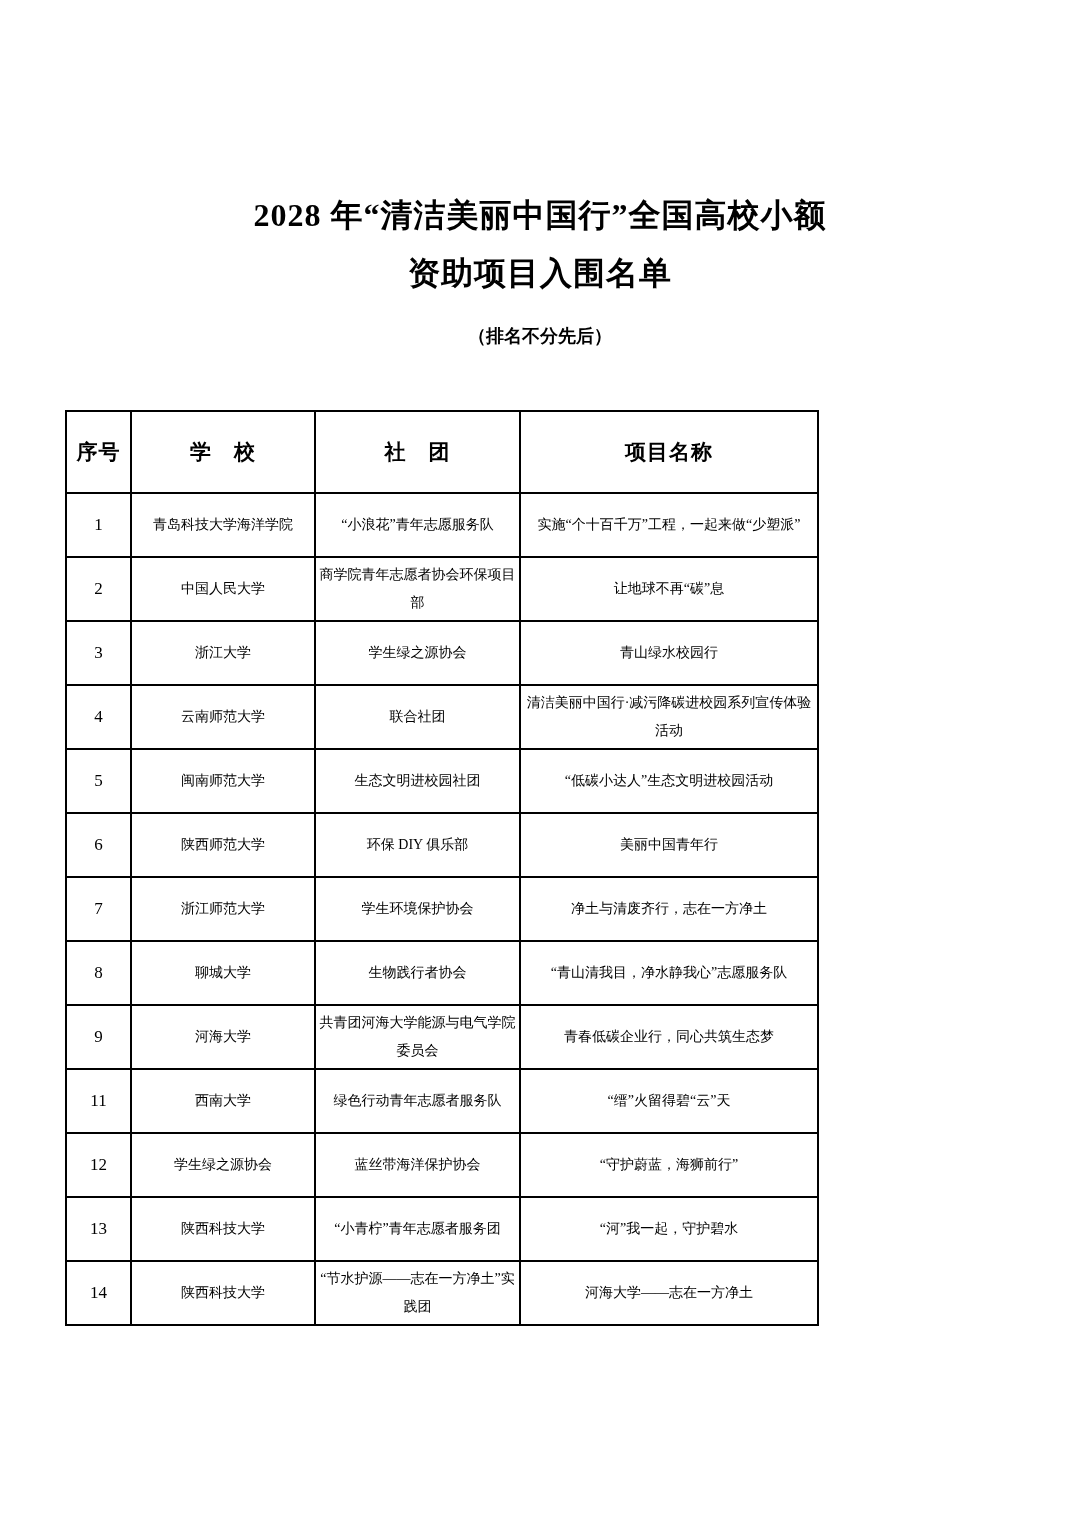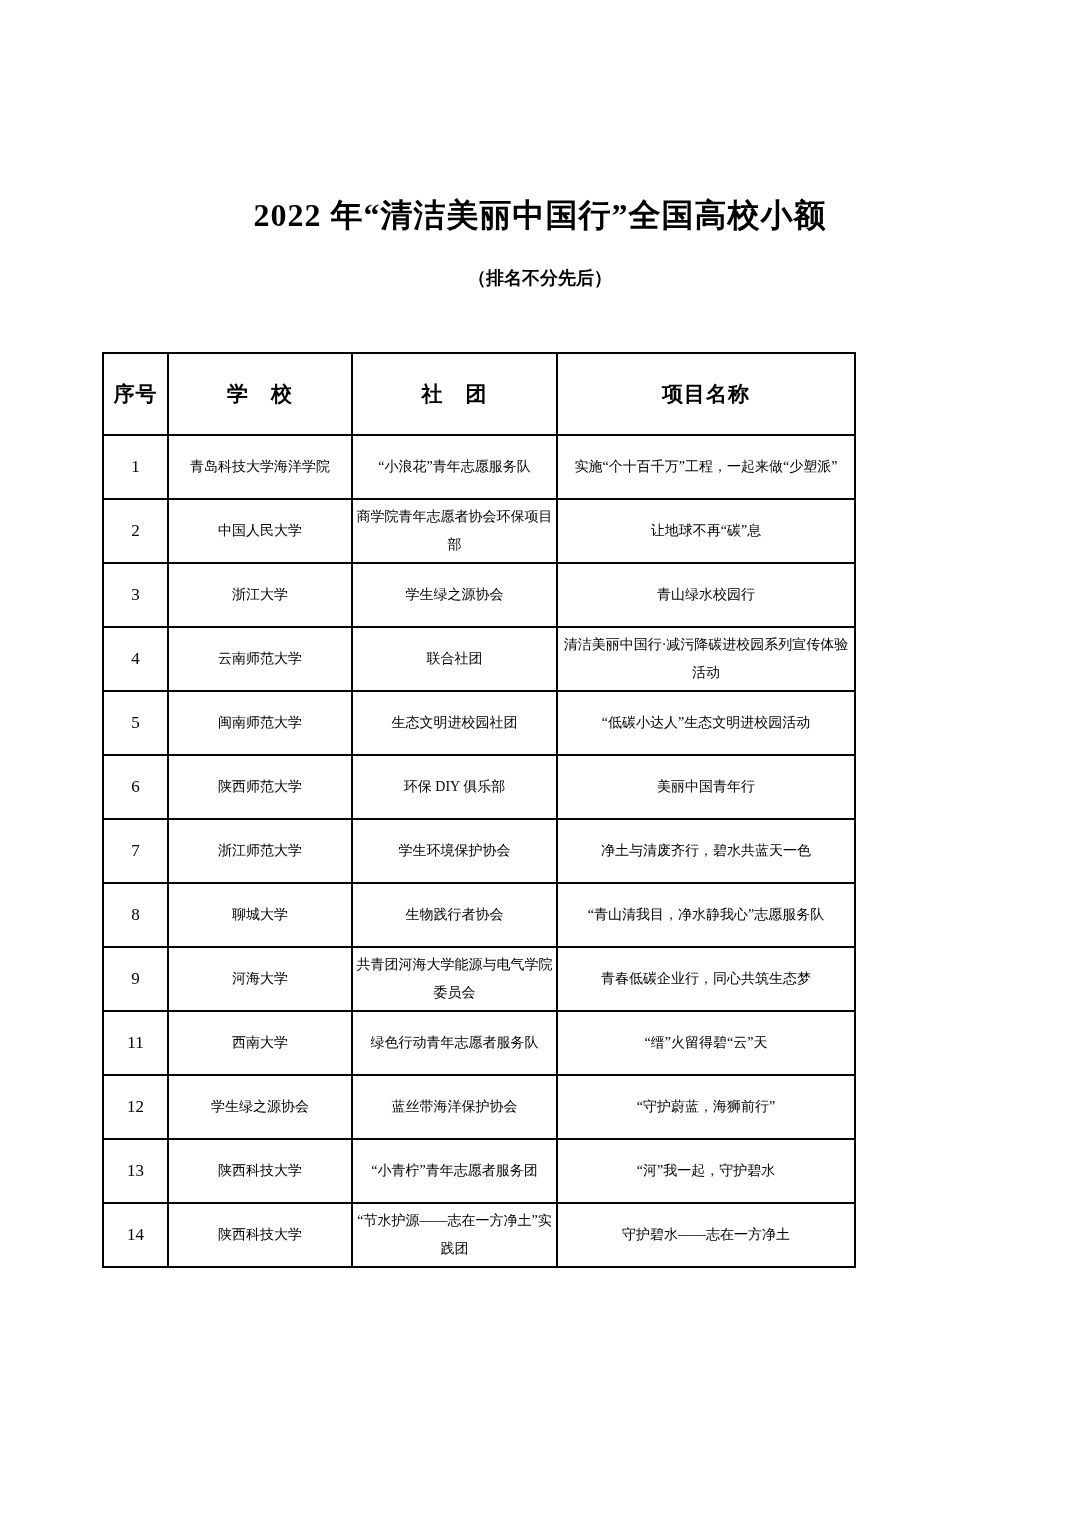--- a/index.html
+++ b/index.html
@@ -31,21 +31,21 @@
   .subtitle {
     margin-top: 16px;
     text-align: center;
     font-size: 18px;
     line-height: 36px;
     font-weight: bold;
   }
   table.shortlist {
     border-collapse: collapse;
     table-layout: fixed;
-    margin-left: 102px;
+    margin-left: 65px;
     margin-top: 56px;
     width: 752px;
   }
   table.shortlist col.c-no      { width: 65px;  }
   table.shortlist col.c-school  { width: 184px; }
   table.shortlist col.c-club    { width: 205px; }
   table.shortlist col.c-project { width: 298px; }
   table.shortlist th,
   table.shortlist td {
     border: 2px solid #000000;
@@ -69,21 +69,22 @@
   table.shortlist td:first-child {
     font-size: 17px;
   }
 </style>
 </head>
 <body>
 
 <div class="page">
 
   <div class="title-block">
-    <h1 class="title-line">2022 年“清洁美丽中国行”全国高校小额</h1>
+    <h1 class="title-line">2028 年“清洁美丽中国行”全国高校小额</h1>
+    <h1 class="title-line">资助项目入围名单</h1>
   </div>
 
   <div class="subtitle">（排名不分先后）</div>
 
   <table class="shortlist">
     <colgroup>
       <col class="c-no">
       <col class="c-school">
       <col class="c-club">
       <col class="c-project">
@@ -130,21 +131,21 @@
         <tr>
           <td>6</td>
           <td>陕西师范大学</td>
           <td>环保 DIY 俱乐部</td>
           <td>美丽中国青年行</td>
         </tr>
         <tr>
           <td>7</td>
           <td>浙江师范大学</td>
           <td>学生环境保护协会</td>
-          <td>净土与清废齐行，碧水共蓝天一色</td>
+          <td>净土与清废齐行，志在一方净土</td>
         </tr>
         <tr>
           <td>8</td>
           <td>聊城大学</td>
           <td>生物践行者协会</td>
           <td>“青山清我目，净水静我心”志愿服务队</td>
         </tr>
         <tr>
           <td>9</td>
           <td>河海大学</td>
@@ -166,18 +167,18 @@
         <tr>
           <td>13</td>
           <td>陕西科技大学</td>
           <td>“小青柠”青年志愿者服务团</td>
           <td>“河”我一起，守护碧水</td>
         </tr>
         <tr>
           <td>14</td>
           <td>陕西科技大学</td>
           <td>“节水护源——志在一方净土”实践团</td>
-          <td>守护碧水——志在一方净土</td>
+          <td>河海大学——志在一方净土</td>
         </tr>
       </tbody>
   </table>
 
 </div>
 
 </body></html>

